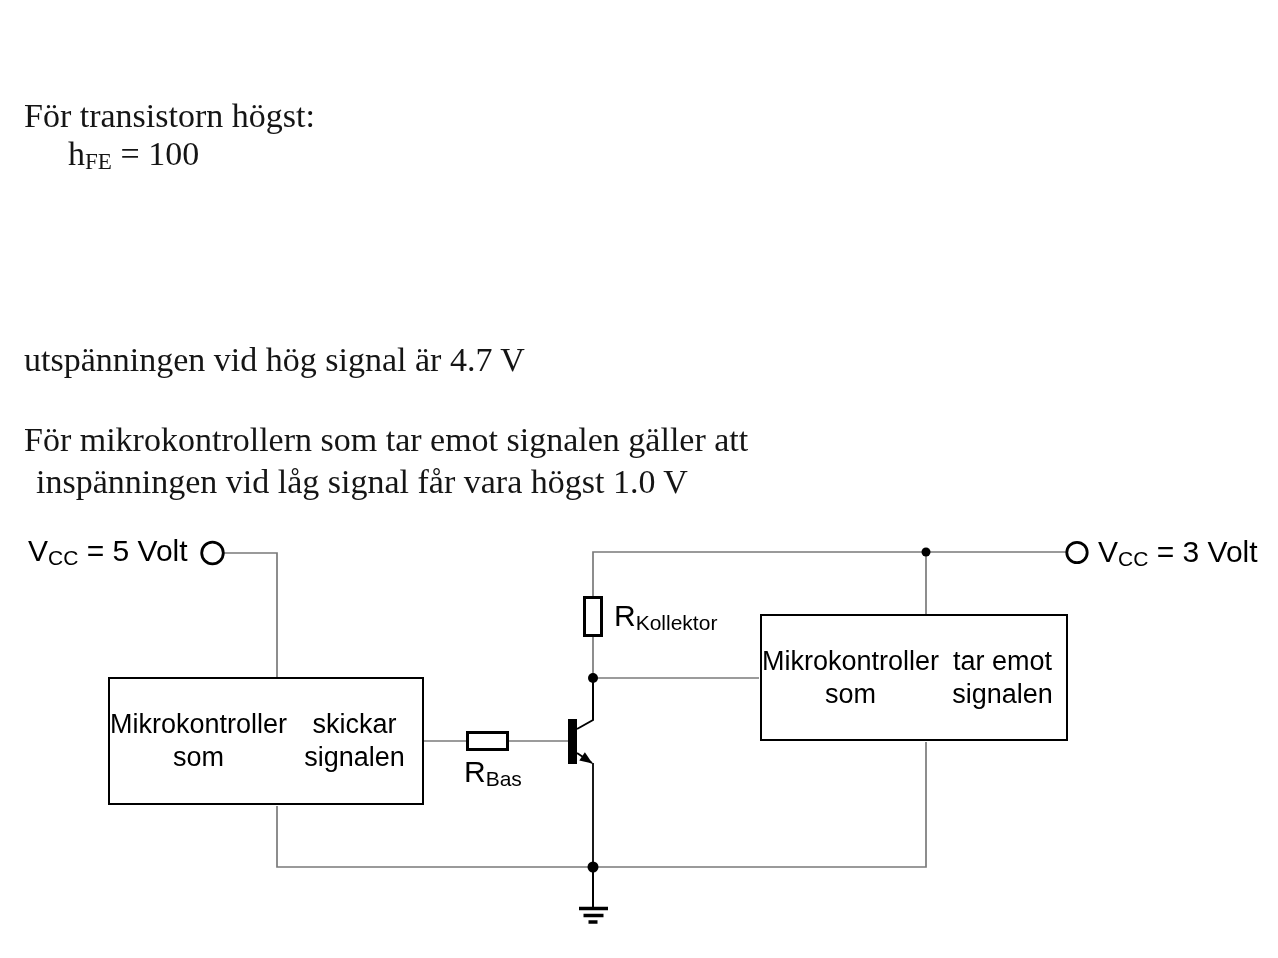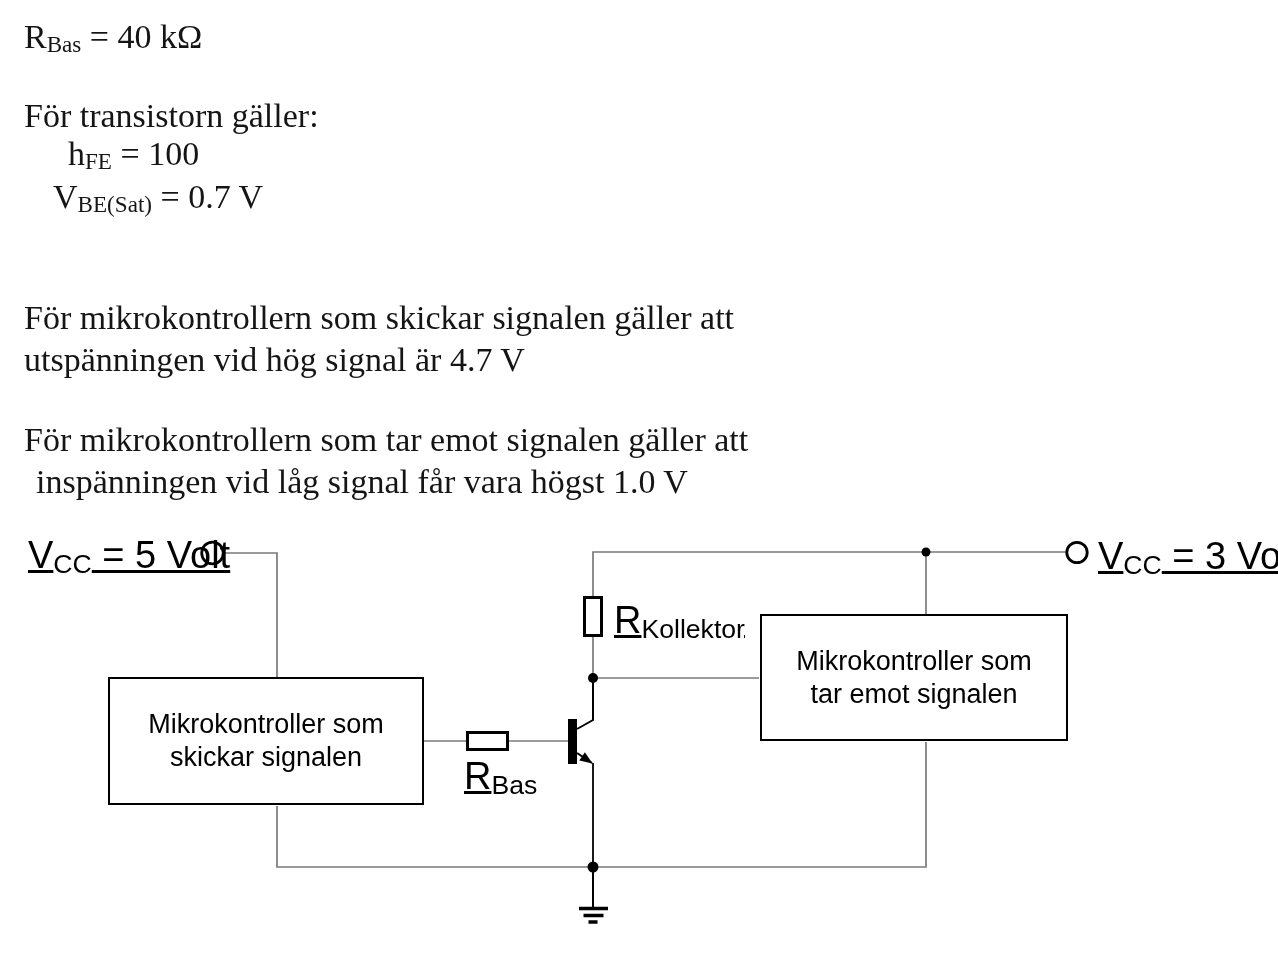--- a/index.html
+++ b/index.html
@@ -27,37 +27,36 @@
   }
   .sline sub{
     font-size:0.68em;
     vertical-align:-0.16em;
     line-height:0;
   }
   
   .clabel{
     position:absolute;
     font-family:"Liberation Sans","DejaVu Sans",sans-serif;
-    font-size:38px;line-height:1;
+    font-size:30px;line-height:1;
     color:var(--component);
     white-space:pre;
-    text-decoration:underline;
   }
   .clabel sub{
     font-size:0.7em;
     vertical-align:-0.18em;
     line-height:0;
   }
   .cbox{
     position:absolute;
     box-sizing:border-box;
     border:2.5px solid var(--component);
     background:var(--background);
-    display:flex;flex-direction:column;
-    align-items:center;justify-content:center;
+    display:flex;flex-direction:row;
+    align-items:center;justify-content:flex-end;
     text-align:center;
     font-family:"Liberation Sans","DejaVu Sans",sans-serif;
     font-size:27px;line-height:33px;
     color:var(--component);
   }
 </style>
 </head>
 <body>
 
 <div class="page">
@@ -94,30 +93,27 @@
     <circle cx="593" cy="867" r="5.5" fill="var(--component)"></circle>
 
     <g stroke="var(--component)">
       <line x1="593" y1="867" x2="593" y2="907.5" stroke-width="2"></line>
       <line x1="579" y1="908.5" x2="608" y2="908.5" stroke-width="3.5"></line>
       <line x1="583.5" y1="915.5" x2="603.5" y2="915.5" stroke-width="3.5"></line>
       <line x1="588.5" y1="922" x2="597.5" y2="922" stroke-width="3.5"></line>
     </g>
   </svg>
 
-  <div class="sline" style="top:20px;left:24px"><span>R</span><sub>Bas</sub><span> = 40 kΩ</span></div>
 
-  <div class="sline" style="top:99px;left:24px">För transistorn gäller:</div>
+  <div class="sline" style="top:99px;left:24px">För transistorn högst:</div>
 
   <div class="sline" style="top:137px;left:68px"><span>h</span><sub>FE</sub><span> = 100</span></div>
 
-  <div class="sline" style="top:180px;left:53px"><span>V</span><sub>BE(Sat)</sub><span> = 0.7 V</span></div>
 
 
-  <div class="sline" style="top:301px;left:24px">För mikrokontrollern som skickar signalen gäller att</div>
   <div class="sline" style="top:343px;left:24px">utspänningen vid hög signal är 4.7 V</div>
 
   <div class="sline" style="top:423px;left:24px">För mikrokontrollern som tar emot signalen gäller att</div>
   <div class="sline" style="top:465px;left:36px">inspänningen vid låg signal får vara högst 1.0 V</div>
 
   <div class="clabel" style="top:536px;left:28px"><span>V</span><sub>CC</sub><span> = 5 Volt</span></div>
 
   <div class="clabel" style="top:537px;left:1098px"><span>V</span><sub>CC</sub><span> = 3 Volt</span></div>
 
   <div class="clabel" style="top:601px;left:614px"><span>R</span><sub>Kollektor</sub></div>

